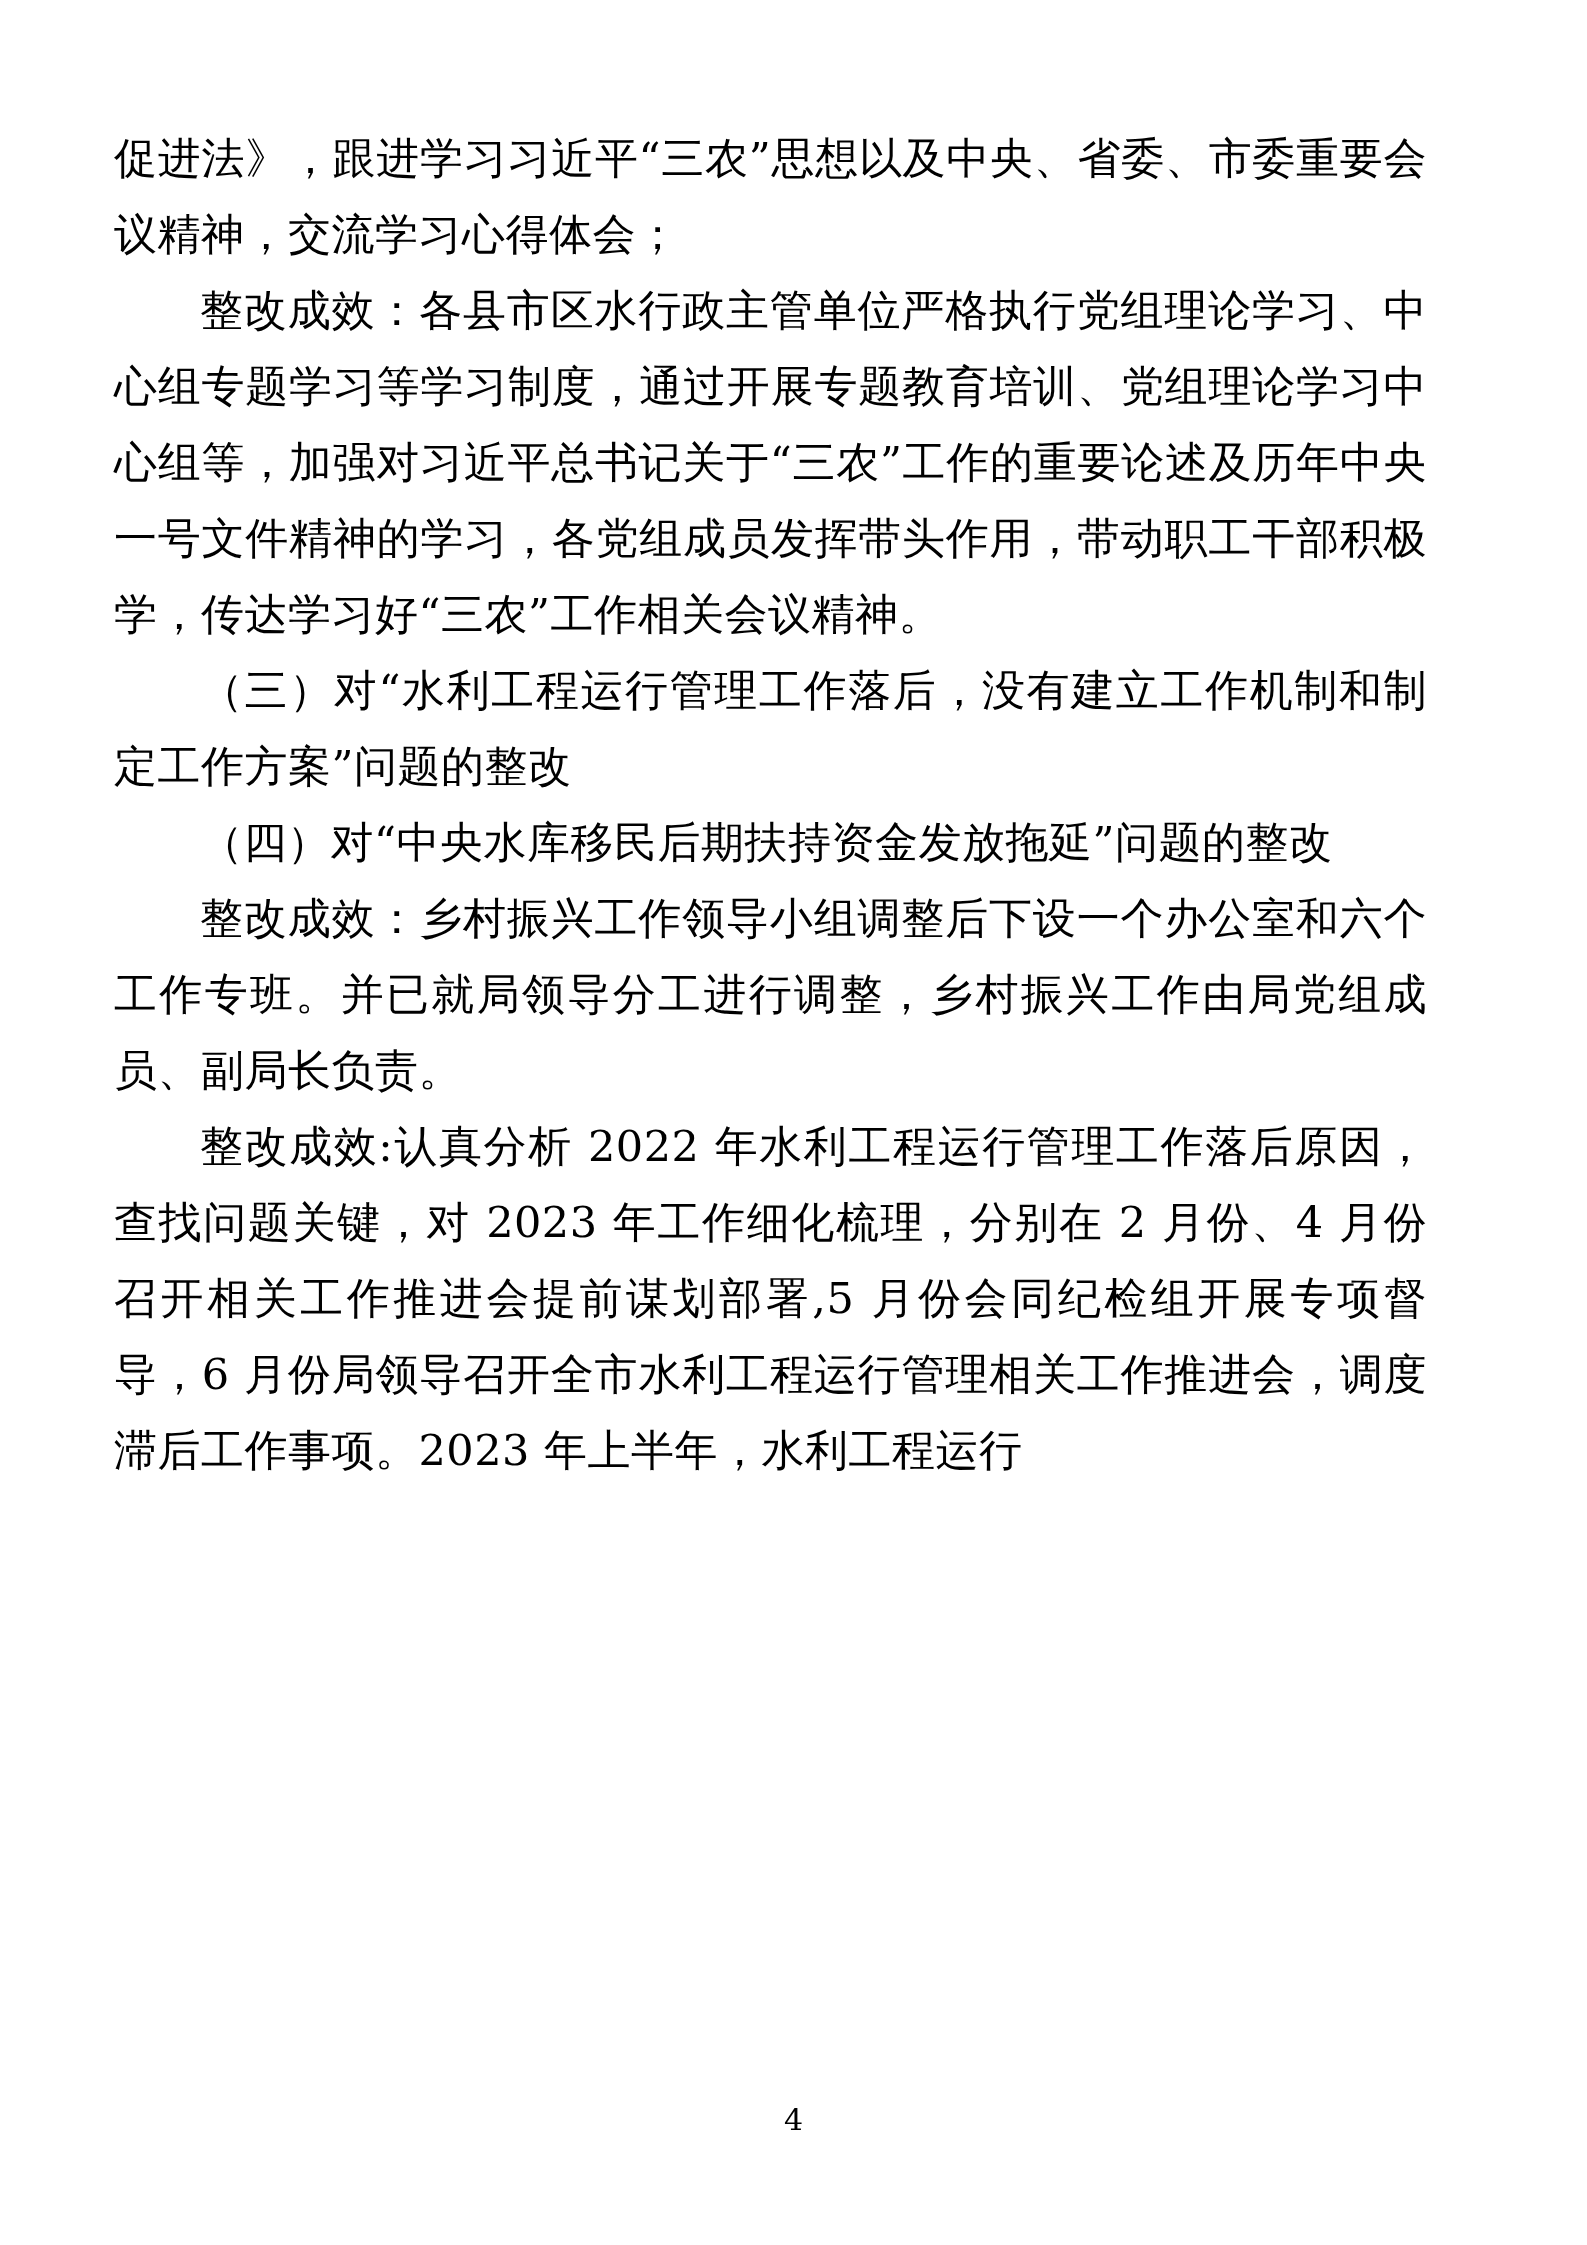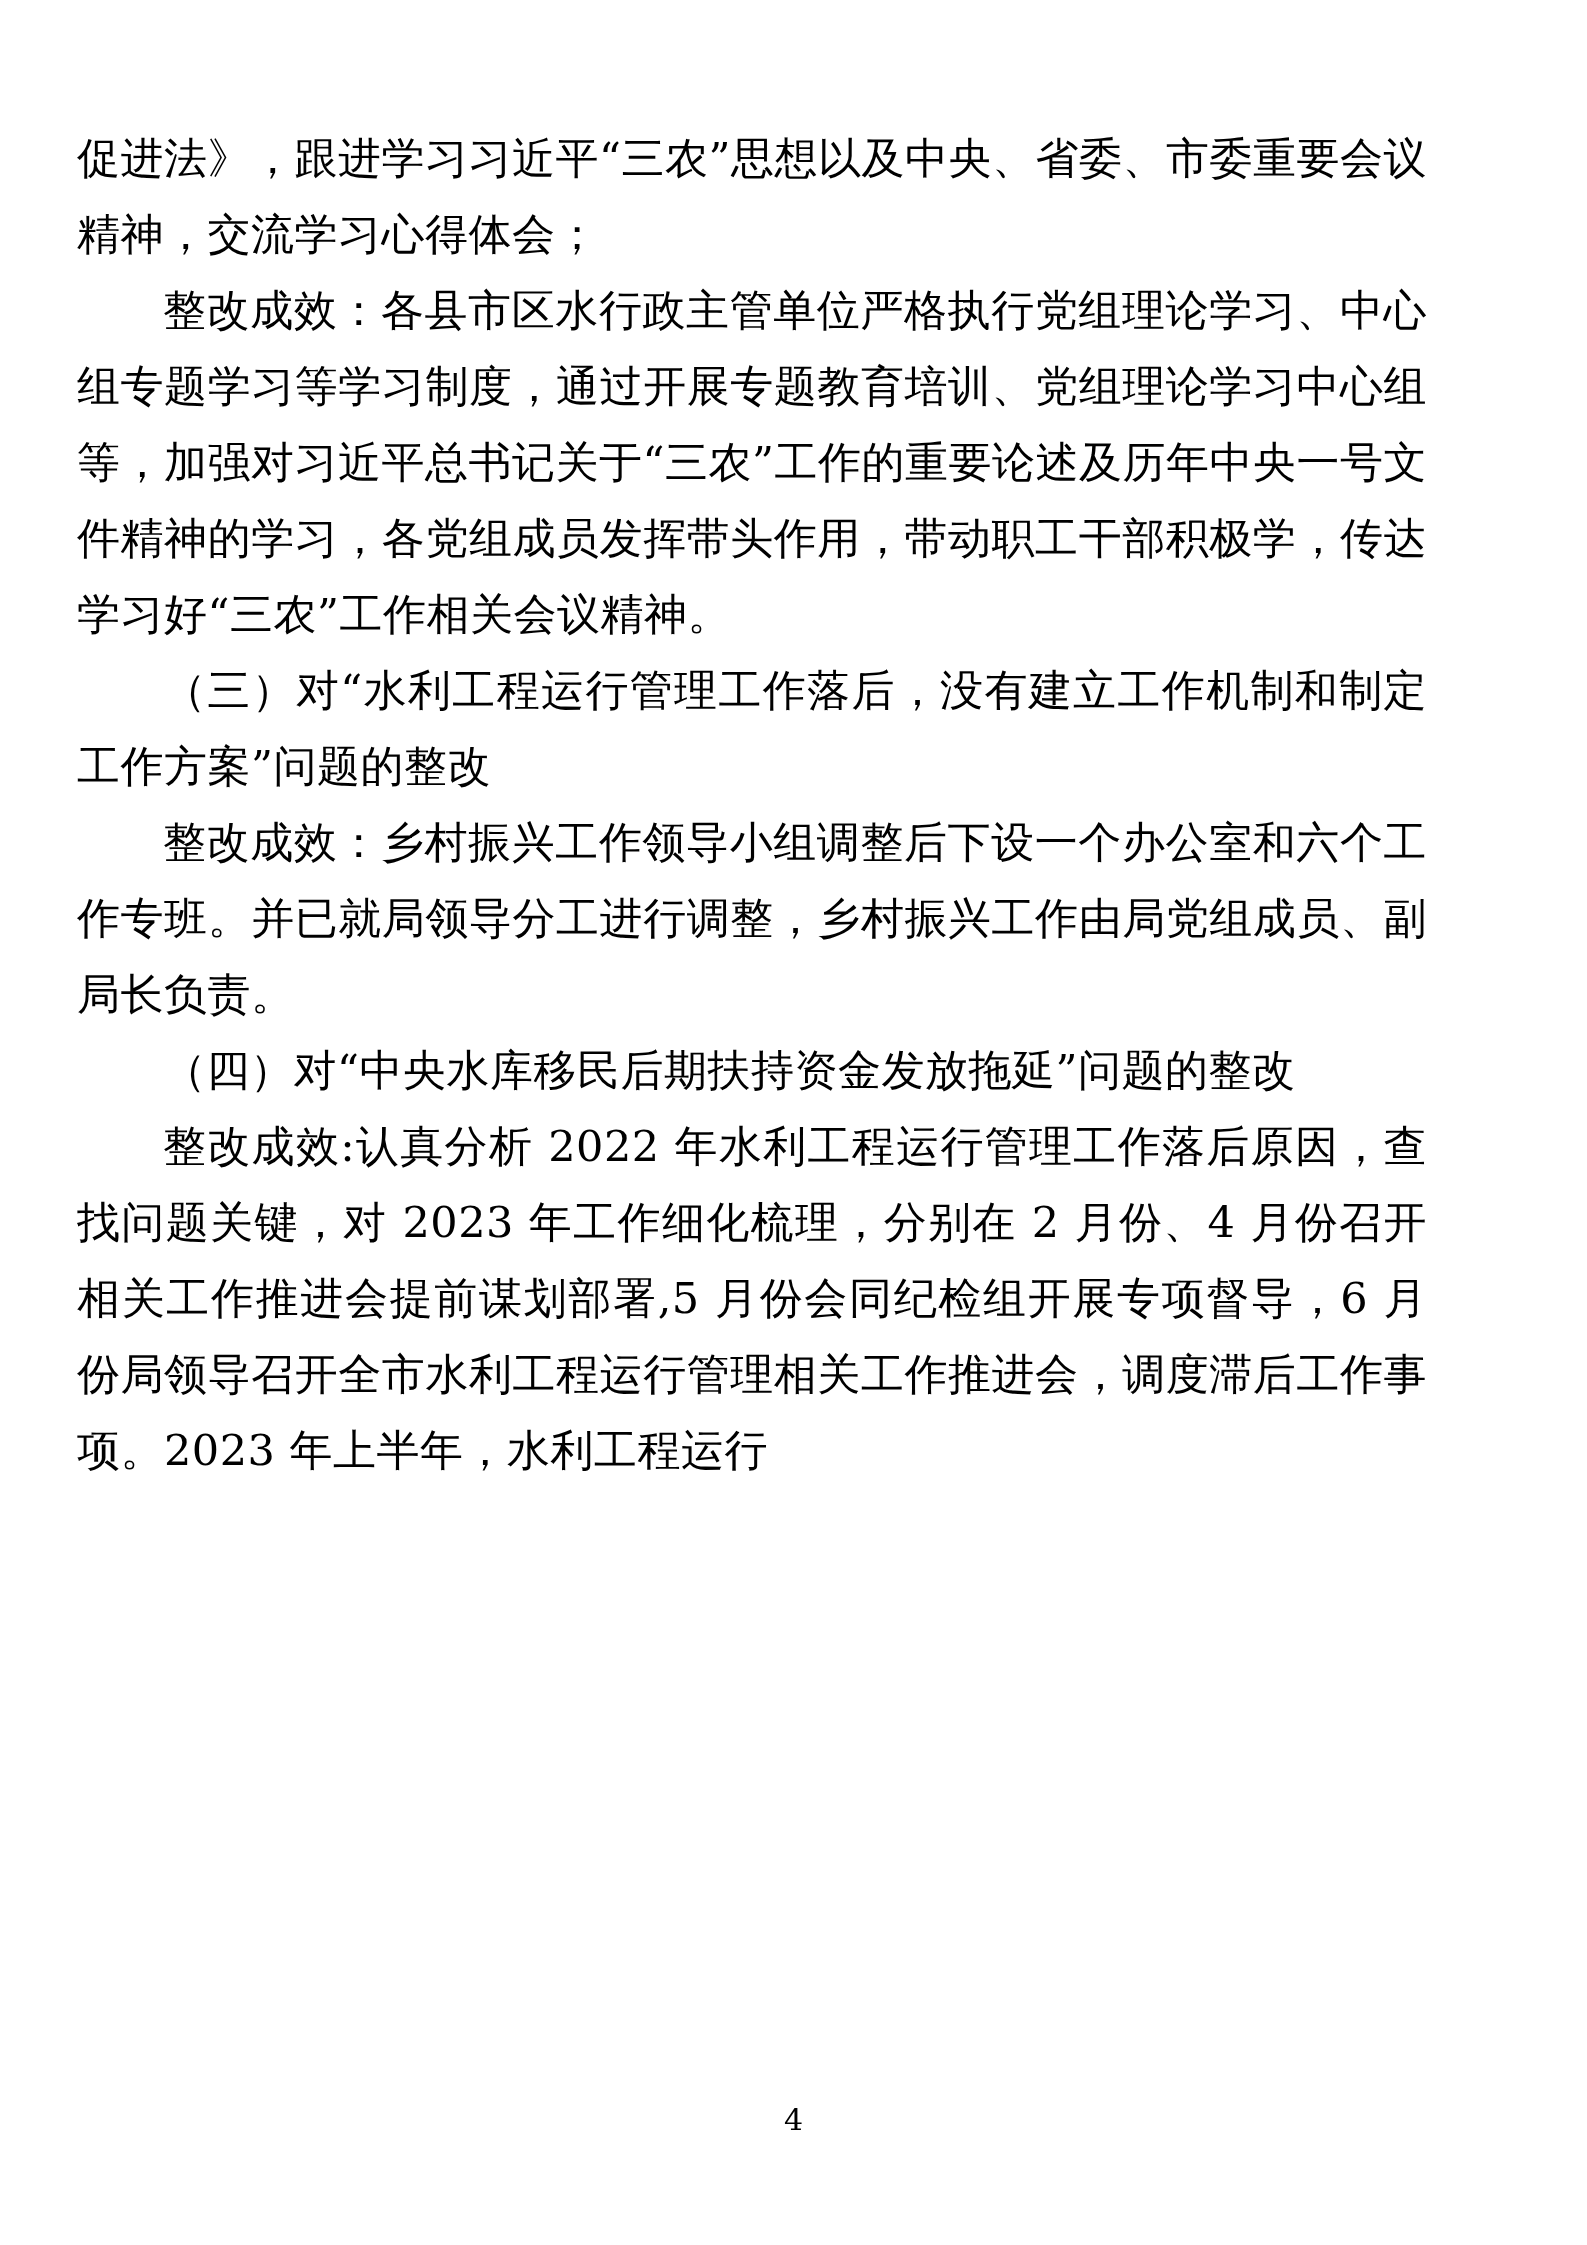--- a/index.html
+++ b/index.html
@@ -15,21 +15,21 @@
     color: #000000;
     overflow: hidden;
   }
   .page {
     position: absolute;
     top: 0;
     left: 0;
     width: 1587px;
     height: 2245px;
     box-sizing: border-box;
-    padding: 120px 160px 80px 77px;
+    padding: 120px 160px 80px 114px;
   }
   .doc-body {
     font-size: 43px;
     line-height: 76px;
     text-align: justify;
     text-justify: inter-ideograph;
     letter-spacing: 0.5px;
   }
   .para {
     margin: 0;
@@ -54,18 +54,18 @@
   }
 </style>
 </head>
 <body>
 
 <div class="page">
   <div class="doc-body">
     <p class="para">促进法》，跟进学习习近平“三农”思想以及中央、省委、市委重要会议精神，交流学习心得体会；</p>
     <p class="para indent">整改成效：各县市区水行政主管单位严格执行党组理论学习、中心组专题学习等学习制度，通过开展专题教育培训、党组理论学习中心组等，加强对习近平总书记关于“三农”工作的重要论述及历年中央一号文件精神的学习，各党组成员发挥带头作用，带动职工干部积极学，传达学习好“三农”工作相关会议精神。</p>
     <p class="para heading">（三）对“水利工程运行管理工作落后，没有建立工作机制和制定工作方案”问题的整改</p>
+    <p class="para heading">（四）对“中央水库移民后期扶持资金发放拖延”问题的整改</p>
     <p class="para indent">整改成效：乡村振兴工作领导小组调整后下设一个办公室和六个工作专班。并已就局领导分工进行调整，乡村振兴工作由局党组成员、副局长负责。</p>
-    <p class="para heading">（四）对“中央水库移民后期扶持资金发放拖延”问题的整改</p>
     <p class="para indent">整改成效:认真分析 2022 年水利工程运行管理工作落后原因，查找问题关键，对 2023 年工作细化梳理，分别在 2 月份、4 月份召开相关工作推进会提前谋划部署,5 月份会同纪检组开展专项督导，6 月份局领导召开全市水利工程运行管理相关工作推进会，调度滞后工作事项。2023 年上半年，水利工程运行</p>
   </div>
   <div class="page-number">4</div>
 </div>
 
 </body></html>

